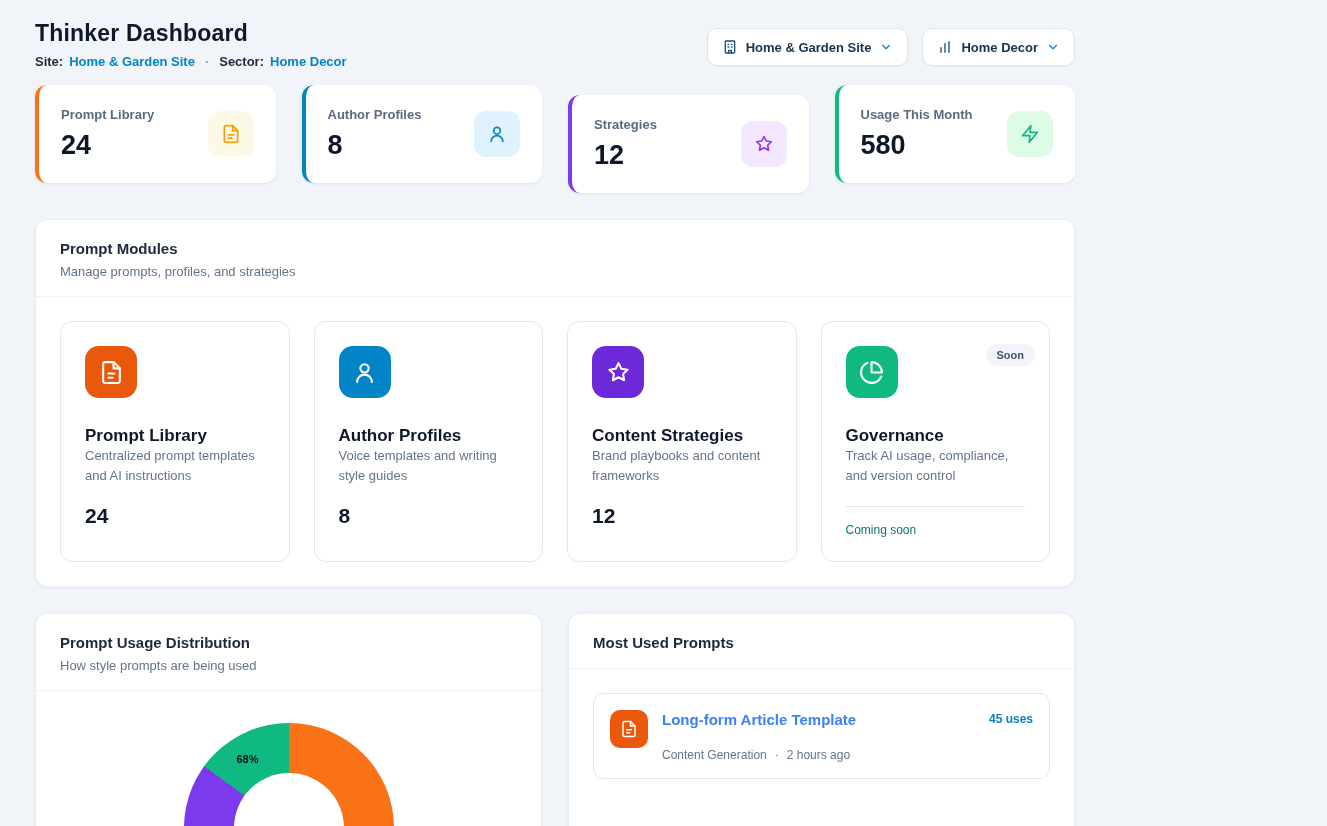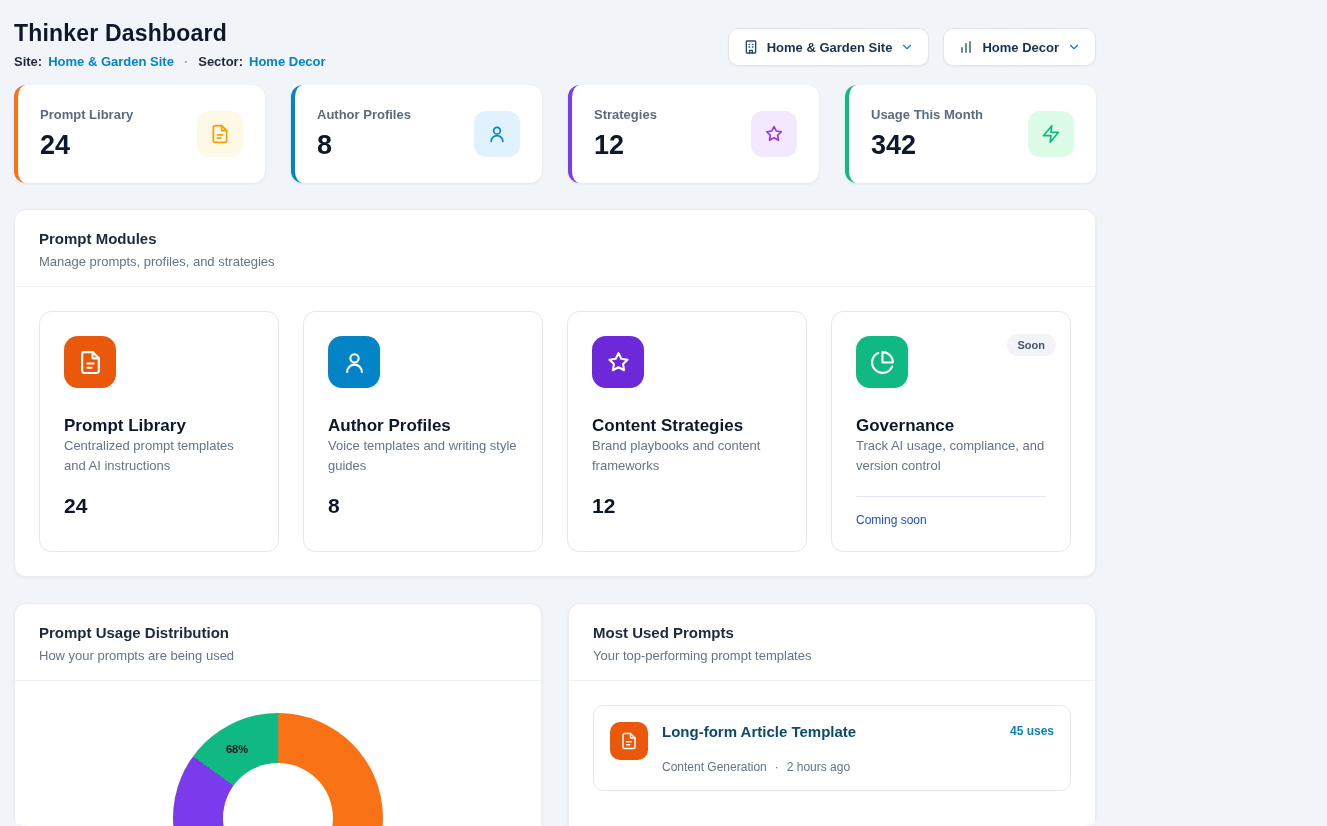--- a/index.html
+++ b/index.html
@@ -3,21 +3,21 @@
 <meta charset="utf-8">
 <style>
   * { box-sizing: border-box; margin: 0; padding: 0; }
   html, body { width: 1327px; height: 826px; }
   body {
     font-family: "Liberation Sans", "DejaVu Sans", sans-serif;
     background: #f1f5f9;
     color: #0f172a;
     overflow: hidden;
   }
-  .page { width: 1110px; height: 826px; padding: 20px 14px; overflow: hidden; border-radius: 29px; }
+  .page { width: 1110px; height: 826px; padding: 20px 35px; overflow: hidden; border-radius: 29px; }
 
   
   .header { display: flex; justify-content: space-between; align-items: flex-start; }
   .page-title { font-size: 23px; font-weight: 800; color: #0f172a; letter-spacing: .2px; }
   .sub-row { margin-top: 7px; font-size: 13px; font-weight: 600; color: #1e293b; display: flex; gap: 6px; align-items: flex-end; }
   .sub-row a { color: #0284c7; text-decoration: none; }
   .sub-dot { color: #94a3b8; margin: 0 4px; }
   .selectors { display: flex; gap: 14px; margin-top: 8px; }
   .selector-btn {
     display: flex; align-items: center; gap: 8px;
@@ -51,35 +51,35 @@
   .panel-head { padding: 20px 24px 17px; border-bottom: 1px solid #edf1f6; }
   .panel-title { font-size: 15px; font-weight: 700; color: #1e293b; }
   .panel-sub { margin-top: 7px; font-size: 13px; color: #64748b; }
   .modules-grid { display: grid; grid-template-columns: repeat(4, 1fr); gap: 24px; padding: 24px; }
   .module-card { border: 1px solid #e2e8f0; border-radius: 12px; padding: 24px; position: relative; background: #fff; cursor: pointer; }
   .module-tile { width: 52px; height: 52px; border-radius: 14px; display: flex; align-items: center; justify-content: center; color: #fff; }
   .module-tile svg { width: 25px; height: 25px; }
   .module-title { margin-top: 28px; font-size: 17px; font-weight: 700; color: #0f172a; }
   .module-desc { font-size: 13px; color: #64748b; line-height: 1.55; min-height: 40px; }
   .module-count { margin-top: 18px; font-size: 21px; font-weight: 800; color: #0f172a; }
-  .module-footer { margin-top: 20px; padding-top: 16px; border-top: 1px solid #e2e8f0; font-size: 12px; color: #1d4ed8; }
+  .module-footer { margin-top: 20px; padding-top: 16px; border-top: 1px solid #e2e8f0; font-size: 12px; color: #0f766e; }
   .soon-badge { position: absolute; top: 22px; right: 14px; background: #f1f5f9; color: #475569; font-size: 11px; font-weight: 600; padding: 5px 11px; border-radius: 999px; }
 
   
   .bottom-grid { display: grid; grid-template-columns: 1fr 1fr; gap: 26px; margin-top: 26px; }
   .bottom-panel { height: 430px; }
   .donut-wrap { display: flex; justify-content: center; padding-top: 32px; }
   .donut { width: 210px; height: 210px; border-radius: 50%; position: relative; background: #e2e8f0; }
   .donut::after { content: ""; position: absolute; inset: 50px; border-radius: 50%; background: #fff; }
   .donut-label { position: absolute; left: 64px; top: 36px; transform: translate(-50%,-50%); font-size: 11px; font-weight: 700; color: #0b1324; z-index: 2; }
   .prompt-list { padding: 24px; }
   .prompt-item { display: flex; align-items: flex-start; gap: 14px; border: 1px solid #e2e8f0; border-radius: 10px; padding: 16px; cursor: pointer; background: #fff; }
   .prompt-icon { width: 38px; height: 38px; border-radius: 10px; background: #ea580c; color: #fff; display: flex; align-items: center; justify-content: center; flex: none; }
   .prompt-icon svg { width: 18px; height: 18px; }
-  .prompt-title { font-size: 15px; font-weight: 700; color: #0c4a6e; padding-top: 1px; }
+  .prompt-title { font-size: 15px; font-weight: 700; color: #3b82f6; padding-top: 1px; }
   .prompt-meta { margin-top: 20px; font-size: 12px; color: #64748b; display: flex; gap: 8px; align-items: center; }
   .prompt-uses { margin-left: auto; font-size: 12px; font-weight: 700; color: #0284c7; padding-top: 2px; }
 </style>
 </head>
 <body>
 
 <svg width="0" height="0" style="position:absolute">
   <defs>
     <symbol id="i-doc" viewBox="0 0 24 24">
         <path d="M14 2H6a2 2 0 0 0-2 2v16a2 2 0 0 0 2 2h12a2 2 0 0 0 2-2V8z"></path>
@@ -171,35 +171,35 @@
       <div>
         <div class="stat-label">Author Profiles</div>
         <div class="stat-value">8</div>
       </div>
       <div class="stat-tile" style="background: rgb(224, 242, 254); color: rgb(2, 132, 199);">
         <svg class="ic">
             <use href="#i-user"></use>
           </svg>
       </div>
     </div>
-    <div class="stat-card" style="border-left-color: rgb(124, 58, 237);">
+    <div class="stat-card" style="border-left-color: rgb(124, 58, 237); margin-top: 10px;">
       <div>
         <div class="stat-label">Strategies</div>
         <div class="stat-value">12</div>
       </div>
       <div class="stat-tile" style="background: rgb(243, 232, 255); color: rgb(147, 51, 234);">
         <svg class="ic">
             <use href="#i-star"></use>
           </svg>
       </div>
     </div>
     <div class="stat-card" style="border-left-color: rgb(16, 185, 129);">
       <div>
         <div class="stat-label">Usage This Month</div>
-        <div class="stat-value">342</div>
+        <div class="stat-value">580</div>
       </div>
       <div class="stat-tile" style="background: rgb(220, 252, 231); color: rgb(16, 185, 129);">
         <svg class="ic">
             <use href="#i-bolt"></use>
           </svg>
       </div>
     </div>
   </div>
 
   <div class="panel modules-panel">
@@ -255,33 +255,32 @@
       </div>
 
     </div>
   </div>
 
   <div class="bottom-grid">
 
     <div class="panel bottom-panel">
       <div class="panel-head">
         <div class="panel-title">Prompt Usage Distribution</div>
-        <div class="panel-sub">How your prompts are being used</div>
+        <div class="panel-sub">How style prompts are being used</div>
       </div>
       <div class="donut-wrap">
         <div class="donut" style="background: conic-gradient(rgb(249, 115, 22) 0%, rgb(249, 115, 22) 45%, rgb(2, 132, 199) 45%, rgb(2, 132, 199) 67%, rgb(124, 58, 237) 67%, rgb(124, 58, 237) 85%, rgb(16, 185, 129) 85%, rgb(16, 185, 129) 100%);">
           <span class="donut-label">68%</span>
         </div>
       </div>
     </div>
 
     <div class="panel bottom-panel">
       <div class="panel-head">
         <div class="panel-title">Most Used Prompts</div>
-        <div class="panel-sub">Your top-performing prompt templates</div>
       </div>
       <div class="prompt-list">
         <div class="prompt-item">
           <div class="prompt-icon">
             <svg class="ic">
                 <use href="#i-doc"></use>
               </svg>
           </div>
           <div>
             <div class="prompt-title">Long-form Article Template</div>

